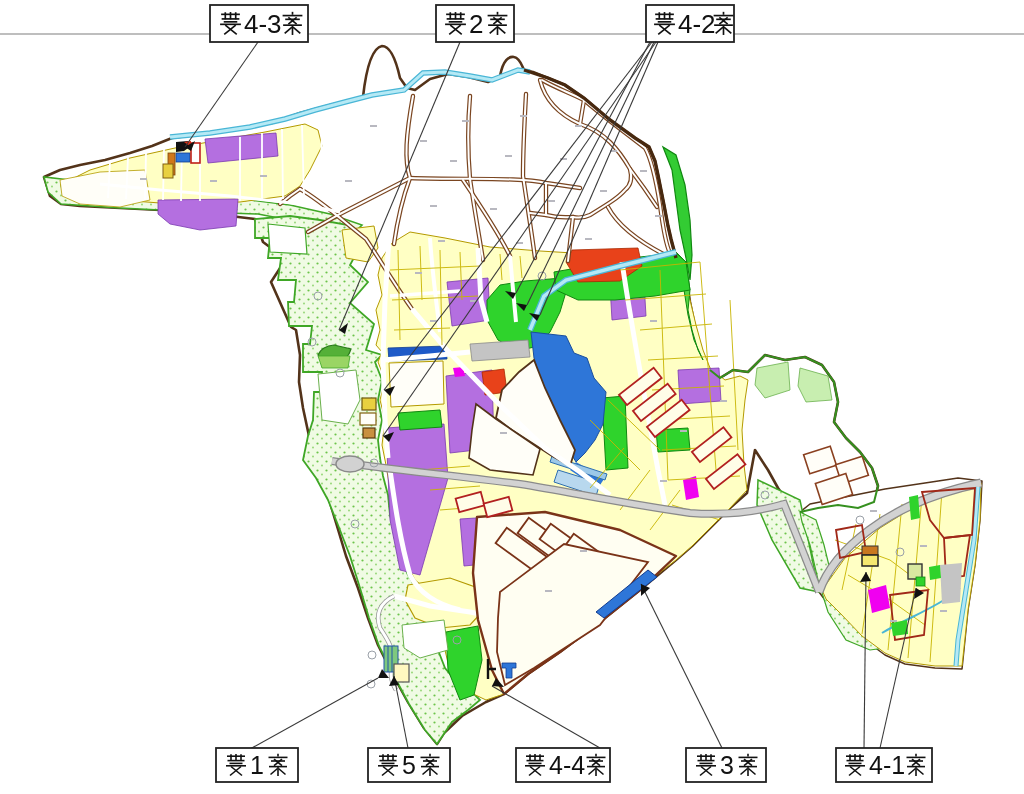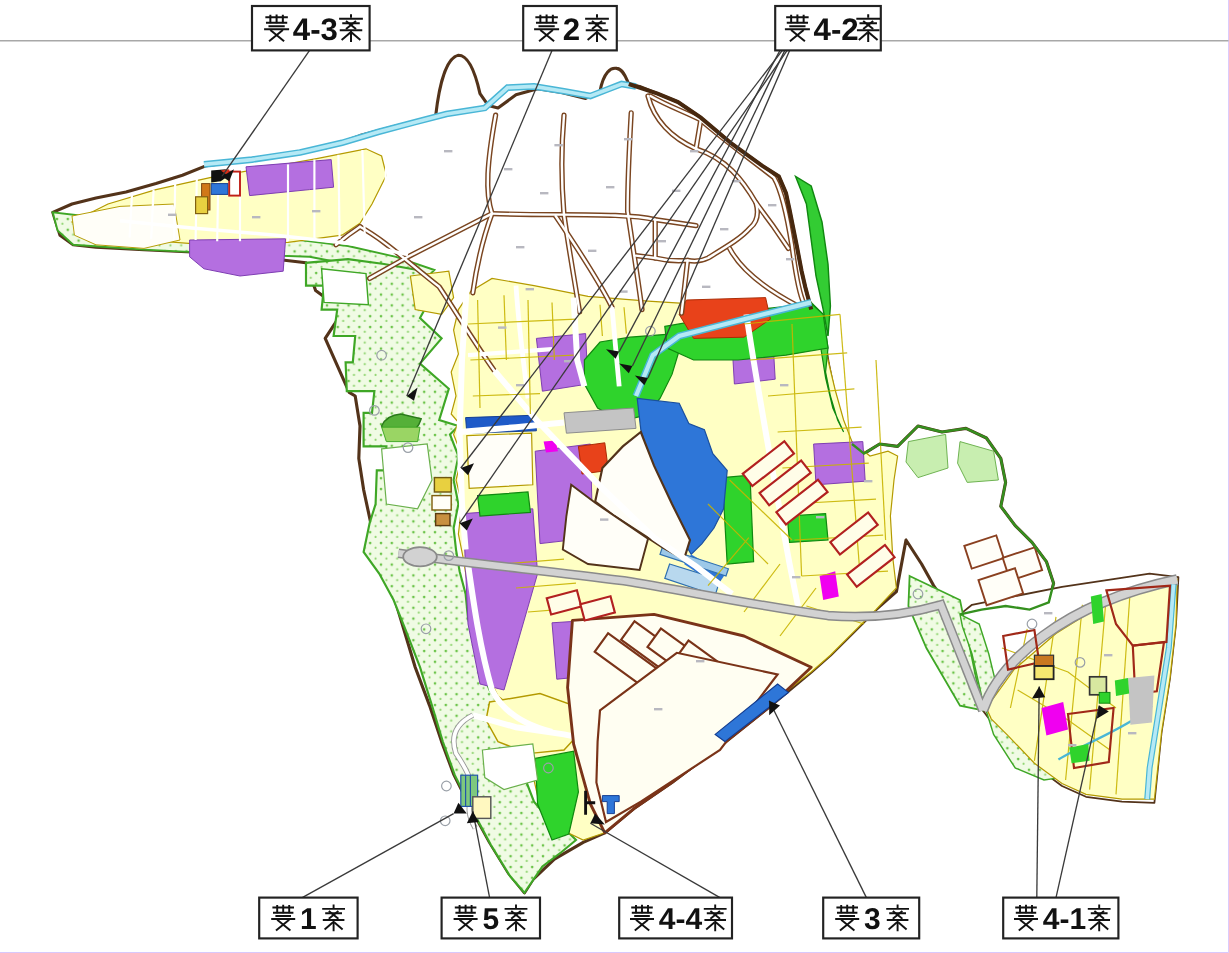--- a/index.html
+++ b/index.html
@@ -1,17 +1,17 @@
 <!DOCTYPE html>
 <html><head>
 <meta charset="utf-8">
 <style>
   html,body{margin:0;padding:0;background:#ffffff;}
-  .page{width:1024px;height:794px;position:relative;overflow:hidden;background:#8b5cf6;
-        font-family:"Liberation Sans", sans-serif;font-weight:bold;}
+  .page{width:1024px;height:794px;position:relative;overflow:hidden;background:#3b82f6;
+        font-family:"Liberation Sans", sans-serif;}
 </style>
 </head>
 <body>
 <div class="page">
 <svg width="1024" height="794" viewBox="0 0 1024 794">
 <defs>
   <pattern id="dots" width="9" height="9" patternUnits="userSpaceOnUse">
     <rect width="9" height="9" fill="#f0fbe4"></rect>
     <circle cx="2.5" cy="2.5" r="1.1" fill="#6cc44a"></circle>
     <circle cx="7" cy="6.5" r="0.9" fill="#8ed46e"></circle>

